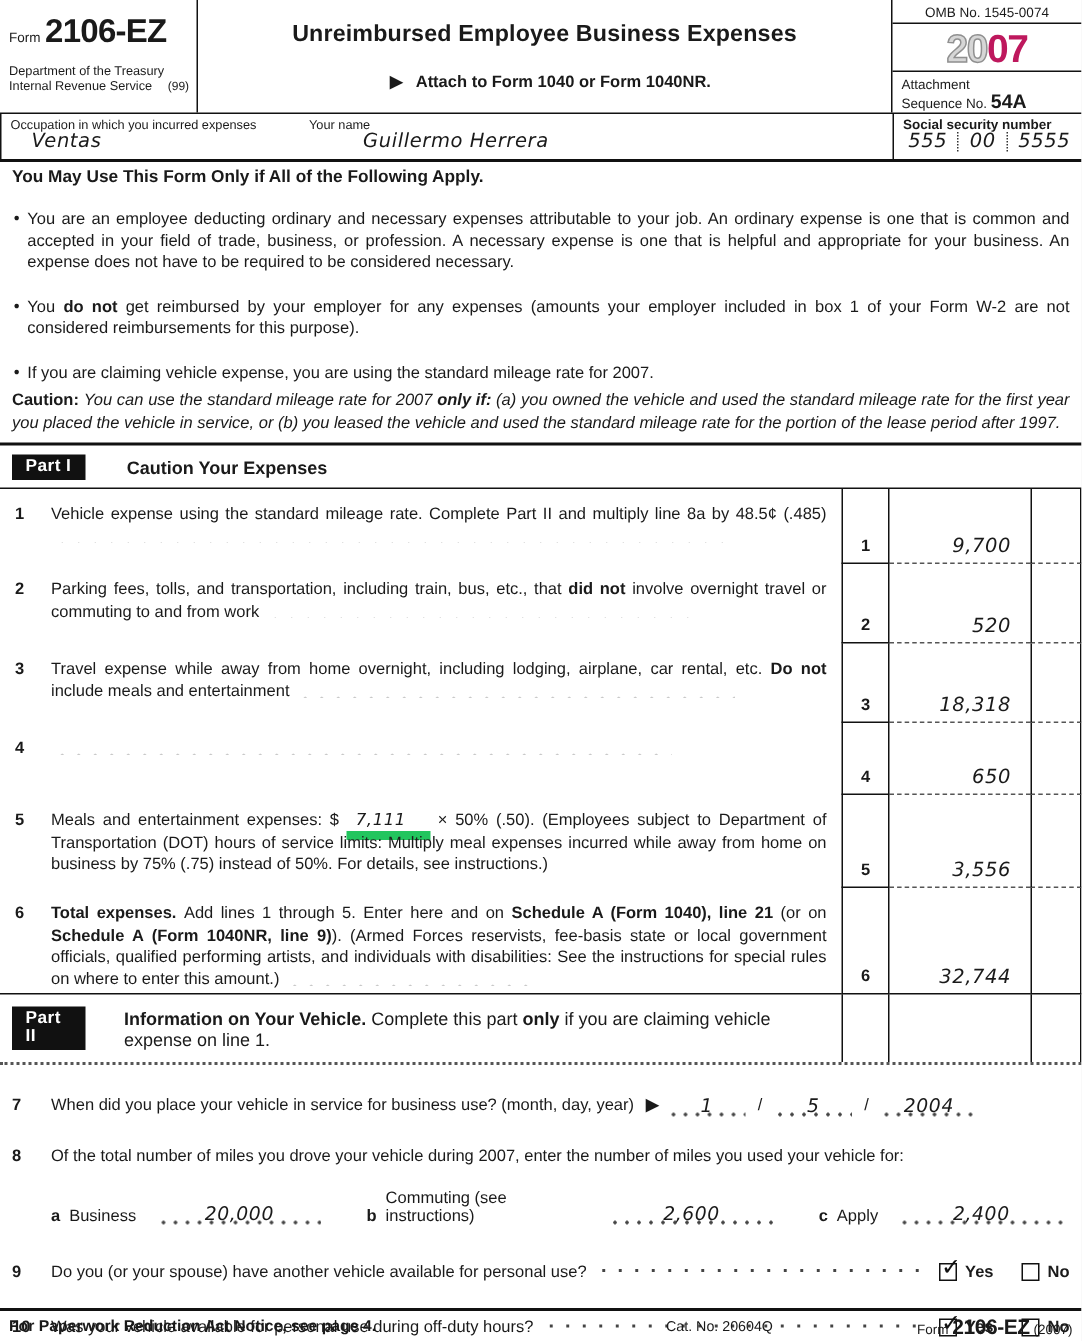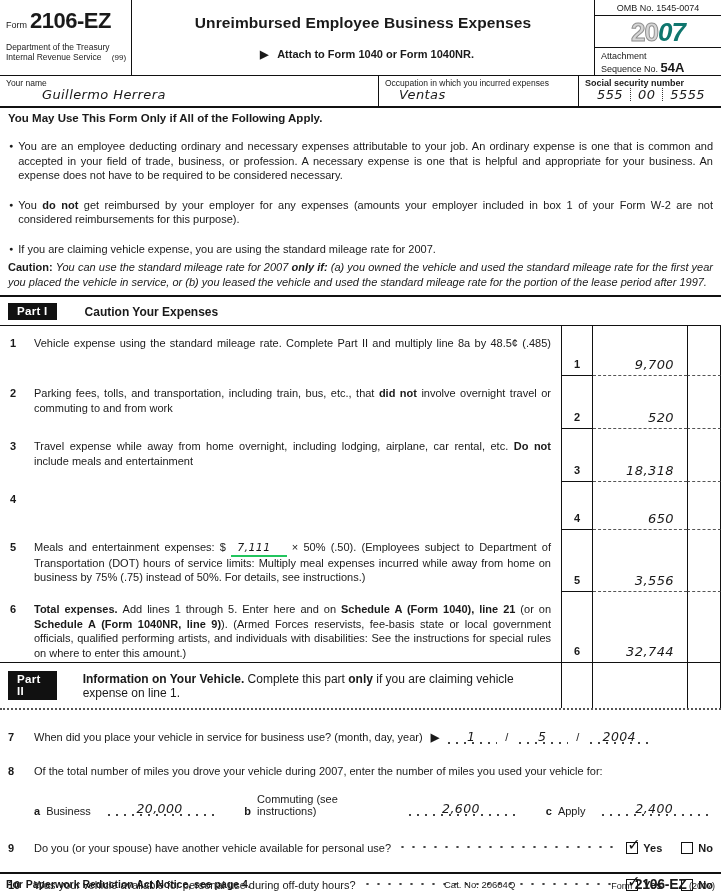--- a/index.html
+++ b/index.html
@@ -2,49 +2,49 @@
 <html><head>
 <meta charset="utf-8">
 <style>
   * { margin:0; padding:0; box-sizing:border-box; }
   body { background:#e8e8e8; font-family:"Liberation Sans", sans-serif; }
   .page {
     position:relative; width:721px; height:894px; margin:0 auto;
     background:#ffffff; color:#1a1a1a; font-size:11px; overflow:hidden;
   }
   .hw { font-family:"DejaVu Sans", sans-serif; font-style:italic; letter-spacing:.4px; }
-  .uline { border-bottom:2px solid #22c55e; padding:0 16px 1px 6px; font-size:11px; }
+  .uline { border-bottom:6px solid #22c55e; padding:0 16px 1px 6px; font-size:11px; }
 
   
   .hdr { display:flex; border-bottom:1.5px solid #111; height:76px; }
   .hdr-left { width:132px; border-right:1.5px solid #111; padding:8px 4px 2px 6px; }
   .form-line { white-space:nowrap; }
   .form-word { font-size:9px; }
   .form-num { font-size:22px; font-weight:700; letter-spacing:-.5px; }
   .dept { font-size:8.5px; line-height:9.5px; margin-top:9px; }
   .dept-code { font-size:8px; margin-left:8px; }
   .hdr-center { flex:1; text-align:center; padding-top:14px; }
   .title { font-size:15.5px; font-weight:700; letter-spacing:.1px; }
   .attach { font-size:11px; font-weight:700; margin-top:16px; }
   .hdr-right { width:127px; border-left:1.5px solid #111; font-size:9px; }
   .omb { padding:3px 0 2px; text-align:center; border-bottom:1px solid #111; }
   .yearbox { border-bottom:1px solid #111; text-align:center; padding:1px 0 0; height:32px; }
   .yr { font-size:26px; line-height:30px; letter-spacing:-1px; }
   .yr-light { color:#d6d6d6; -webkit-text-stroke:1px #909090; font-weight:700; }
-  .yr-bold { font-weight:700; color:#0f766e;font-style:italic; }
+  .yr-bold { font-weight:700; color:#be185d; }
   .attachment { padding:3px 0 0 6px; line-height:11px; }
   .seq-num { font-size:13px; font-weight:700; }
 
   
   .idrow { display:flex; height:32px; border-bottom:2.5px solid #111; }
   .id-cell { padding:2px 4px 0 6px; }
   .id-label { font-size:8.5px; }
   .id-name { flex:1; }
   .id-occ { width:200px; border-left:1.2px solid #111; }
-  .id-ssn { width:143px; border-left:1.2px solid #111; }
+  .id-ssn { width:126px; border-left:1.2px solid #111; }
   .id-ssn .id-label { font-weight:700; font-size:9px; }
   .id-val { font-size:13px; margin:-1px 0 0 36px; }
   .id-occ .id-val { margin-left:14px; }
   .ssn-val { display:flex; align-items:center; justify-content:center; font-size:13px; margin-top:-1px; gap:7px; }
   .ssn-sep { border-left:1.5px dotted #333; height:13px; }
 
   
   .elig { padding:4px 8px 6px; border-bottom:2.5px solid #111; }
   .elig h2 { font-size:11.5px; font-weight:700; margin-bottom:2px; }
   .bullet { display:flex; margin-top:15px; line-height:14.5px; }
@@ -159,27 +159,27 @@
         <div>Attachment</div>
         <div>
           <span>Sequence No.</span>
           <span class="seq-num">54A</span>
         </div>
       </div>
     </div>
   </div>
 
   <div class="idrow">
+    <div class="id-cell id-occ">
+      <div class="id-label">Occupation in which you incurred expenses</div>
+      <div class="id-val hw">Ventas</div>
+    </div>
     <div class="id-cell id-name">
       <div class="id-label">Your name</div>
       <div class="id-val hw">Guillermo Herrera</div>
-    </div>
-    <div class="id-cell id-occ">
-      <div class="id-label">Occupation in which you incurred expenses</div>
-      <div class="id-val hw">Ventas</div>
     </div>
     <div class="id-cell id-ssn">
       <div class="id-label">Social security number</div>
       <div class="ssn-val hw">
         <span>555</span>
         <span class="ssn-sep"></span>
         <span>00</span>
         <span class="ssn-sep"></span>
         <span>5555</span>
       </div>

